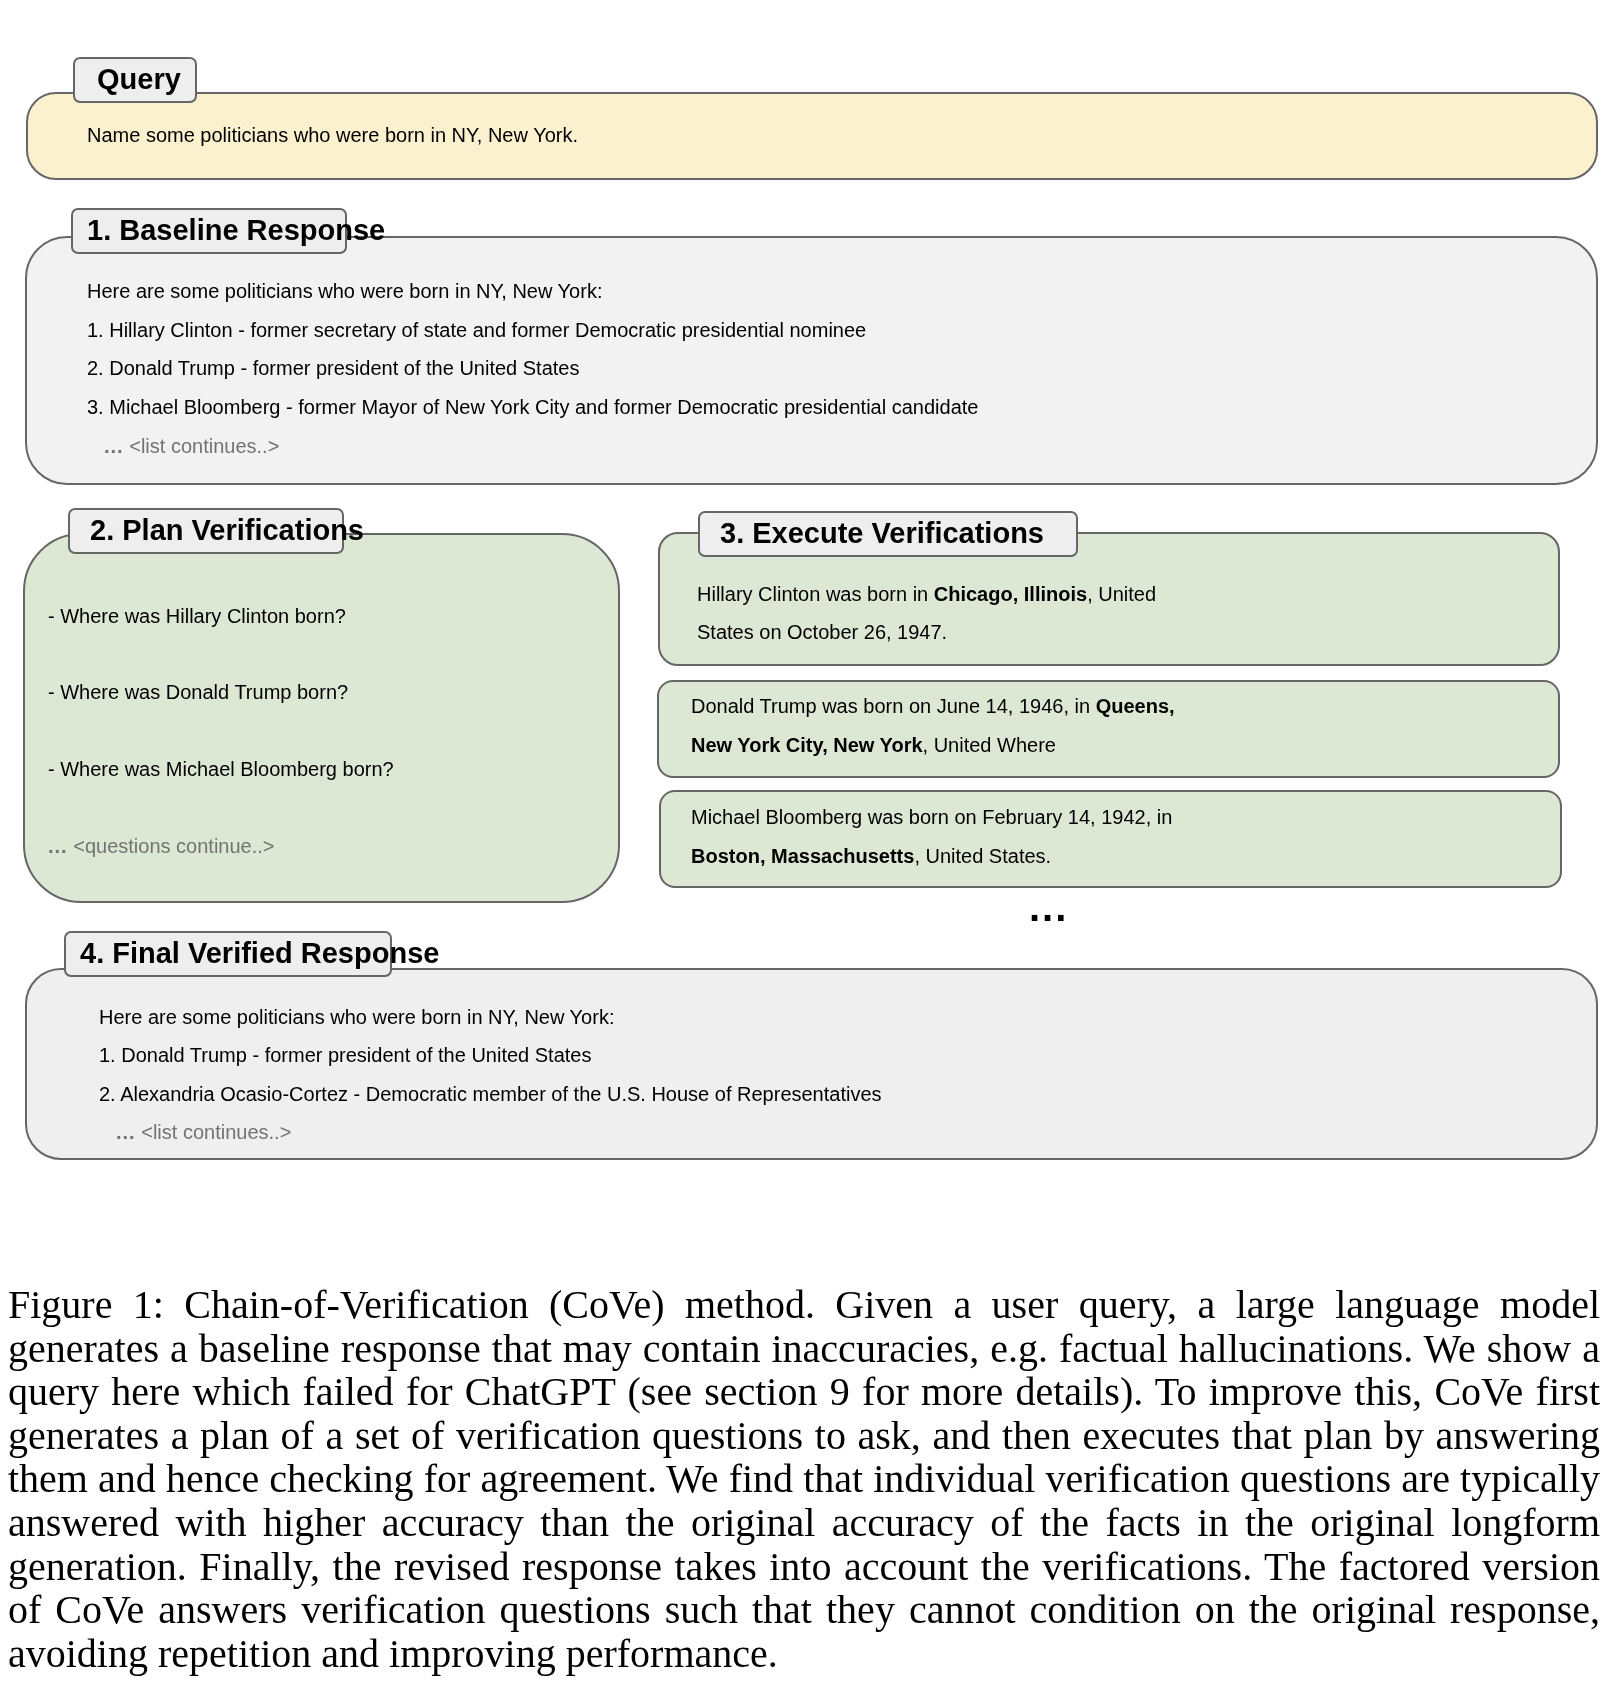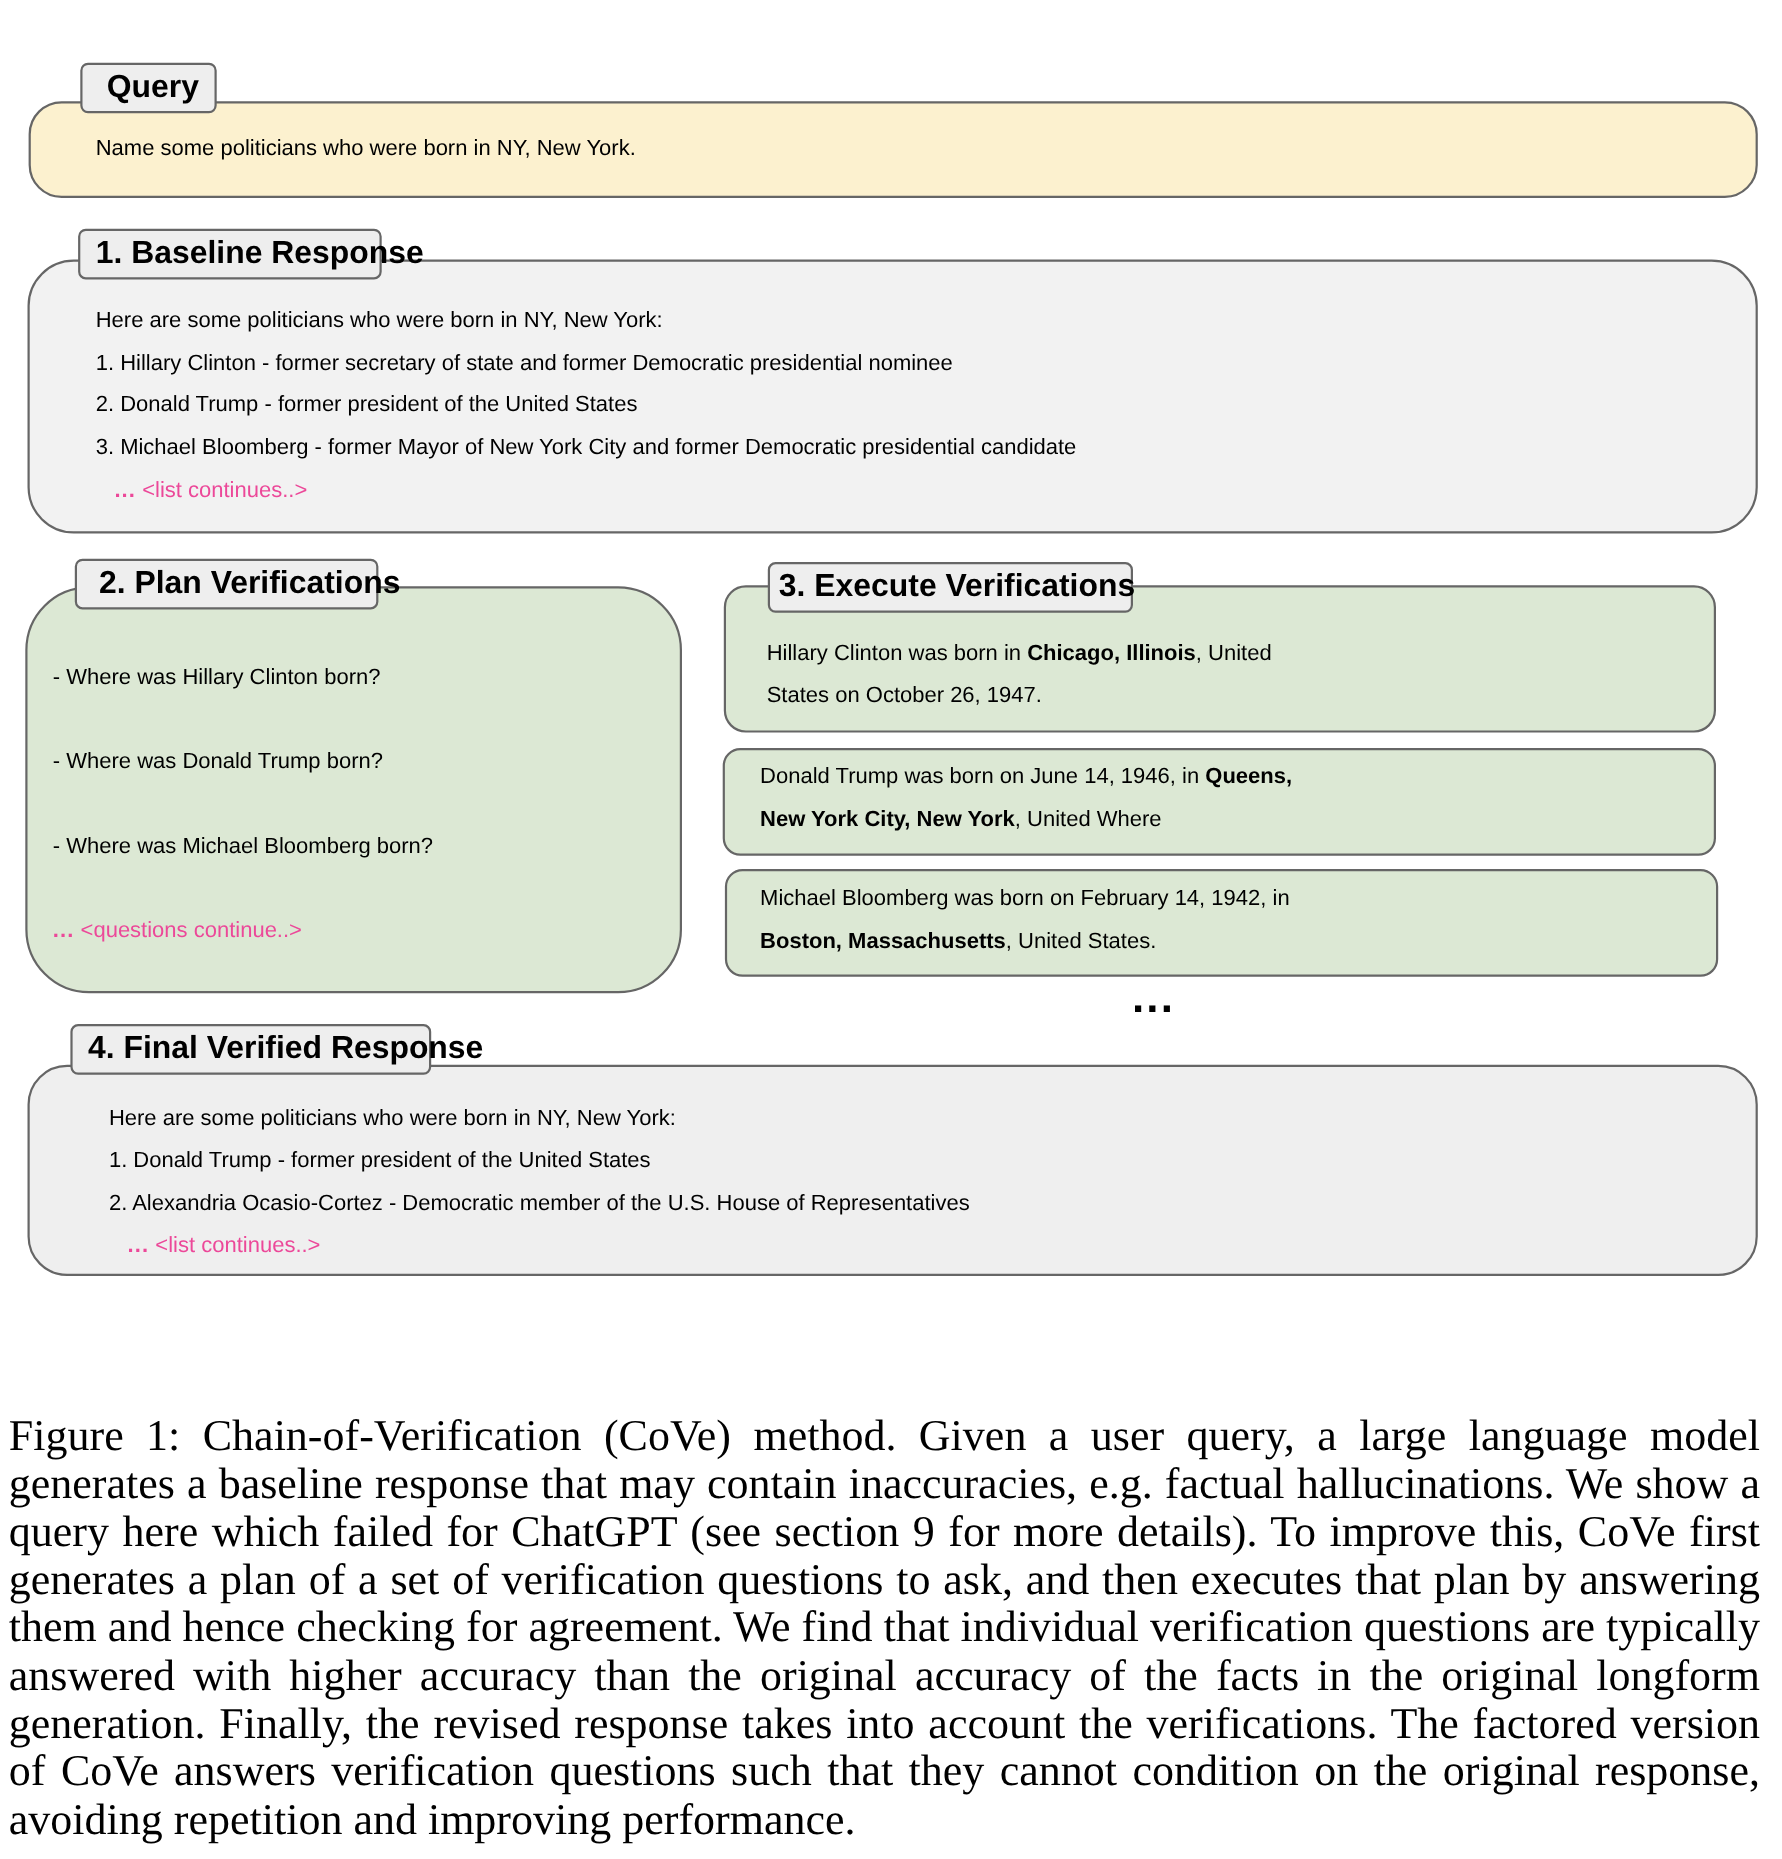--- a/index.html
+++ b/index.html
@@ -3,21 +3,21 @@
 <meta charset="utf-8">
 <style>
   html, body { margin: 0; padding: 0; background: #ffffff; }
   body { width: 1620px; height: 1690px; position: relative; overflow: hidden;
          font-family: "Liberation Sans", sans-serif; color: #000; }
   .box { position: absolute; border: 2.5px solid #666666; box-sizing: border-box; }
   .tab { position: absolute; background: #eeeeee; border: 2.5px solid #666666;
          border-radius: 7px; box-sizing: border-box; font-weight: bold; font-size: 29px;
          padding: 0 14px; line-height: 40px; height: 46px; white-space: nowrap; }
   .txt { position: absolute; font-size: 20px; line-height: 38.5px; white-space: nowrap; }
-  .cont { color: #ec4899; }
+  .cont { color: #737373; }
   .cont b { letter-spacing: 1px; }
   .yellow { background: #fcf1cf; }
   .grey { background: #f2f2f2; }
   .grey2 { background: #efefef; }
   .green { background: #dce8d4; }
   .caption { position: absolute; left: 8px; top: 1283px; width: 1592px;
              font-family: "Liberation Serif", serif; font-size: 40px; line-height: 43.6px;
              text-align: justify; text-align-last: left; }
   .dots { position: absolute; left: 1029px; top: 885px; font-size: 40px; font-weight: bold; letter-spacing: 2px; }
 </style>
@@ -47,21 +47,21 @@
   <div class="txt" style="left:48px; top:597px;">- Where was Hillary Clinton born?</div>
   <div class="txt" style="left:48px; top:673px;">- Where was Donald Trump born?</div>
   <div class="txt" style="left:48px; top:750px;">- Where was Michael Bloomberg born?</div>
   <div class="txt cont" style="left:48px; top:827px;">
     <b>...</b>
     <span>&lt;questions continue..&gt;</span>
   </div>
 </div>
 
 <div class="box green" style="left:658px; top:532px; width:902px; height:134px; border-radius:20px;"></div>
-<div class="tab" style="left:698px; top:511px; width:332px; padding-left:8px;">3. Execute Verifications</div>
+<div class="tab" style="left:698px; top:511px; width:380px; padding-left:20px;">3. Execute Verifications</div>
 <div class="txt" style="left:697px; top:575px;">
   <span>Hillary Clinton was born in </span><b>Chicago, Illinois</b><span>, United</span>
 </div>
 <div class="txt" style="left:697px; top:613px;">States on October 26, 1947.</div>
 
 <div class="box green" style="left:657px; top:680px; width:903px; height:98px; border-radius:16px;"></div>
 <div class="txt" style="left:691px; top:687px;">
   <span>Donald Trump was born on June 14, 1946, in </span><b>Queens,</b>
 </div>
 <div class="txt" style="left:691px; top:726px;">

